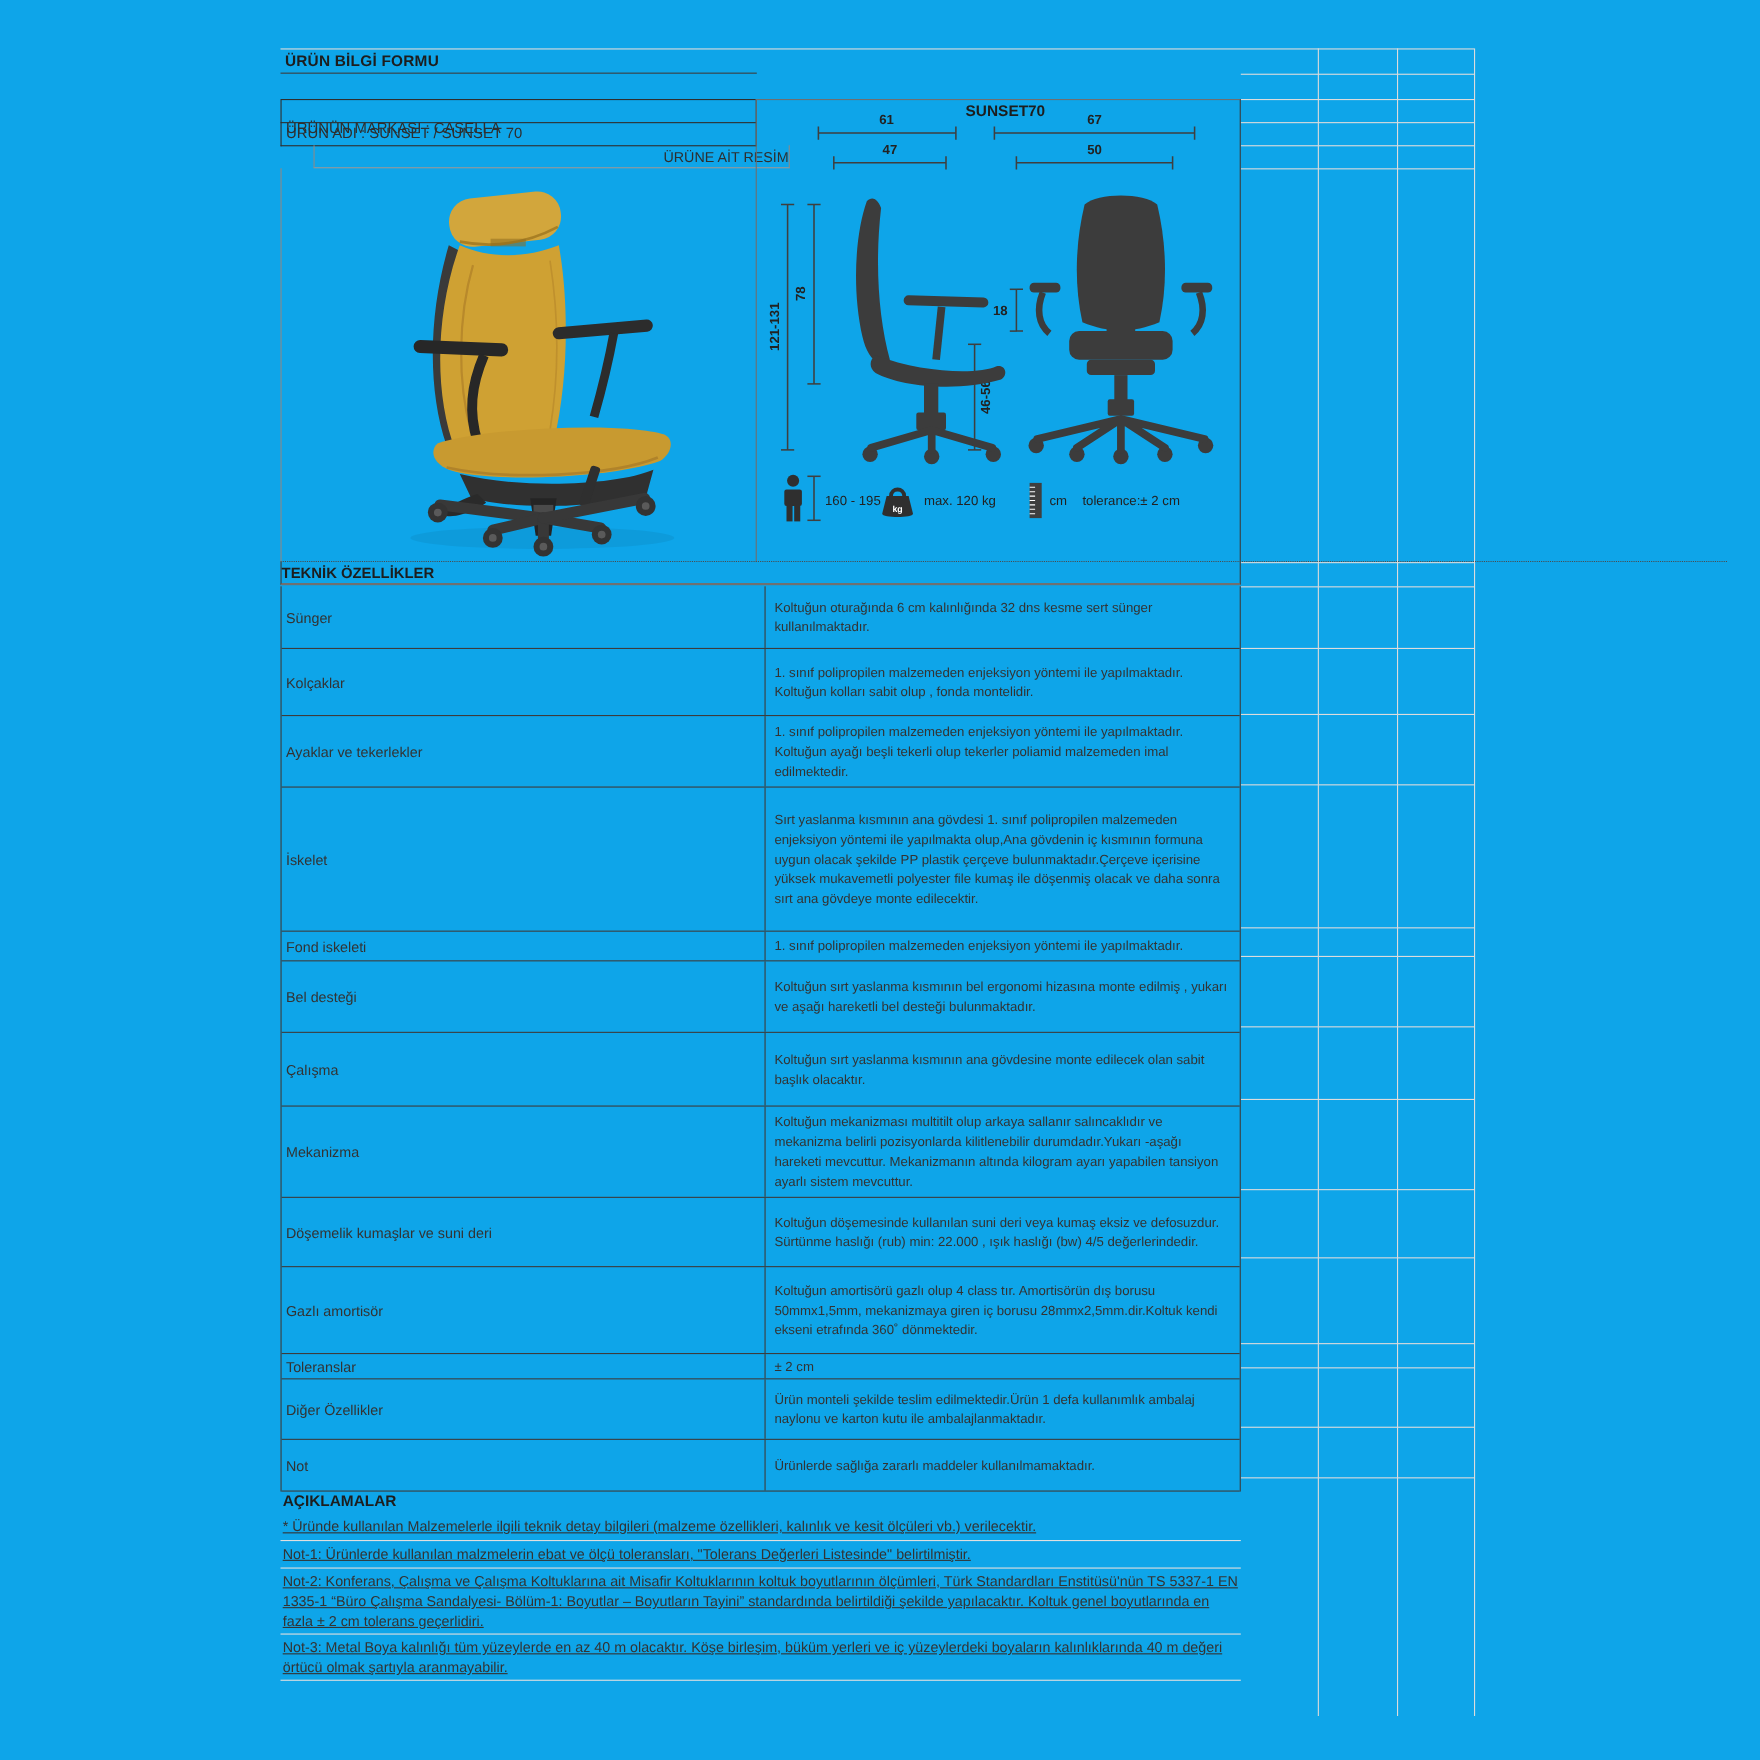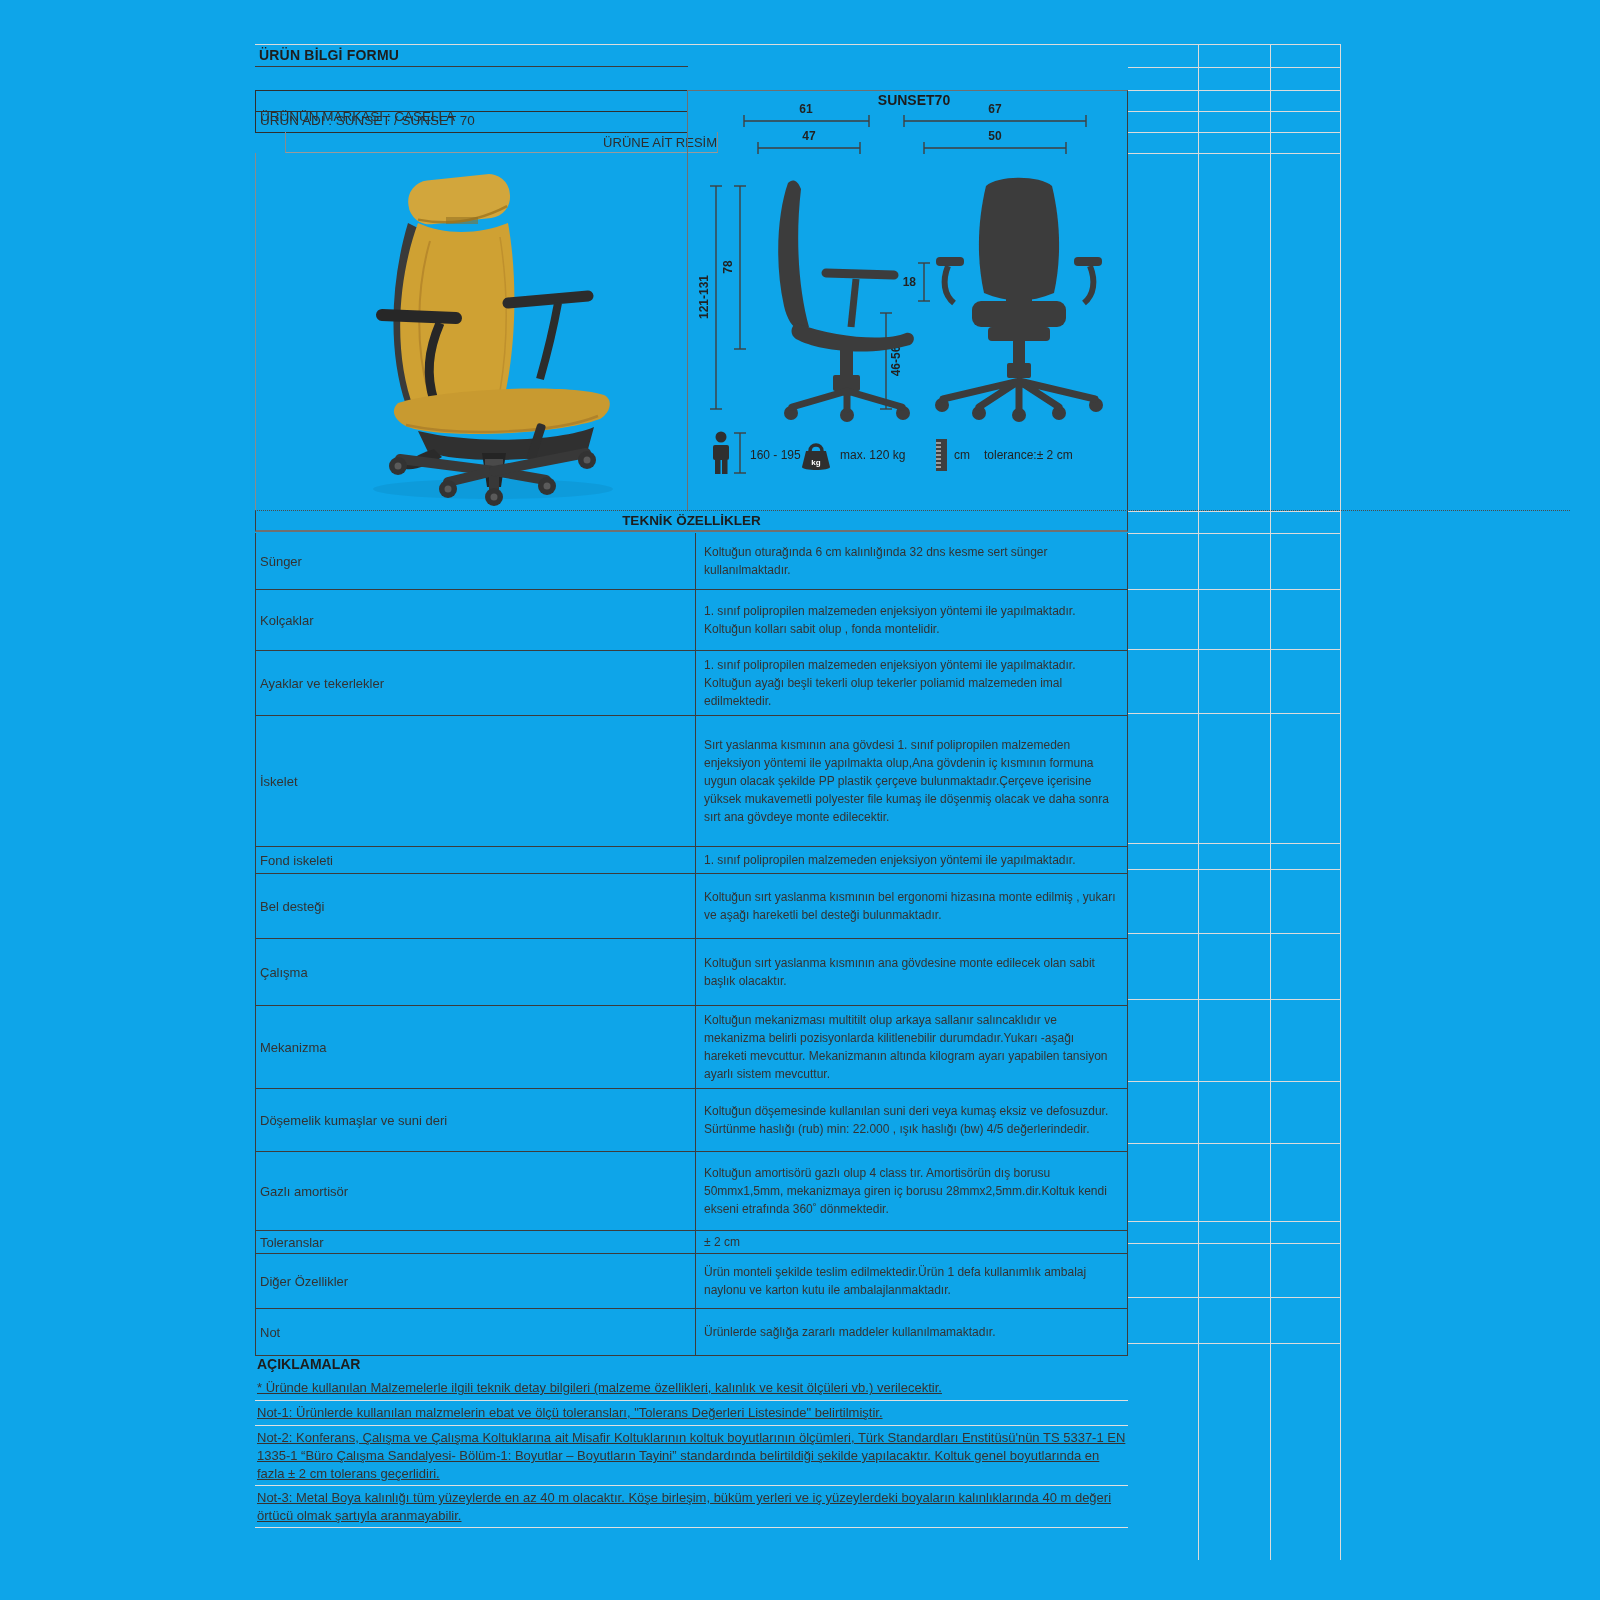--- a/index.html
+++ b/index.html
@@ -20,21 +20,21 @@
              border-right:1px solid #8a8a8a;border-bottom:1px solid #9a9a9a;
              font-size:13px;color:#2e2e2e;text-align:right;padding-top:3px;margin-left:30px;}
   .photo-cell{left:255px;top:153px;width:433px;height:358px;border-left:1px solid #8a8a8a;}
   .drawing-cell{left:687px;top:90px;width:441px;height:421px;border-top:1px solid #6f6f6f;
                 border-right:1px solid #3c3c3c;border-left:1px solid #6f6f6f;text-align:center;}
   
   .dotted-sep{left:255px;top:510px;width:1315px;height:0;border-top:1px dotted #4a4a4a;}
   
   .spec-header{left:255px;top:511px;width:873px;height:21px;border-left:1px solid #3c3c3c;
                border-right:1px solid #3c3c3c;border-bottom:2px solid #707070;
-               text-align:center;font-weight:bold;font-size:13.5px;color:#1d1d1d;padding-top:2px;}
+               text-align:left;font-weight:bold;font-size:13.5px;color:#1d1d1d;padding-top:2px;}
   .spec-table{left:255px;top:533px;width:873px;border-left:1px solid #3c3c3c;border-right:1px solid #3c3c3c;}
   .spec-row{display:flex;border-bottom:1px solid #3c3c3c;}
   .spec-label{width:431px;padding:2px 4px;display:flex;align-items:center;
               font-size:13px;color:#333;flex-shrink:0;}
   .spec-value{flex:1;border-left:1px solid #3c3c3c;padding:2px 8px;display:flex;align-items:center;
               font-size:12px;line-height:18px;color:#333;overflow:hidden;}
   
   .notes{left:255px;top:1348px;width:873px;}
   .notes-header{font-weight:bold;font-size:14px;color:#1d1d1d;padding:8px 0 4px 2px;}
   .note-item{font-size:13px;line-height:18px;color:#333;border-bottom:1px solid #e0e0e0;

